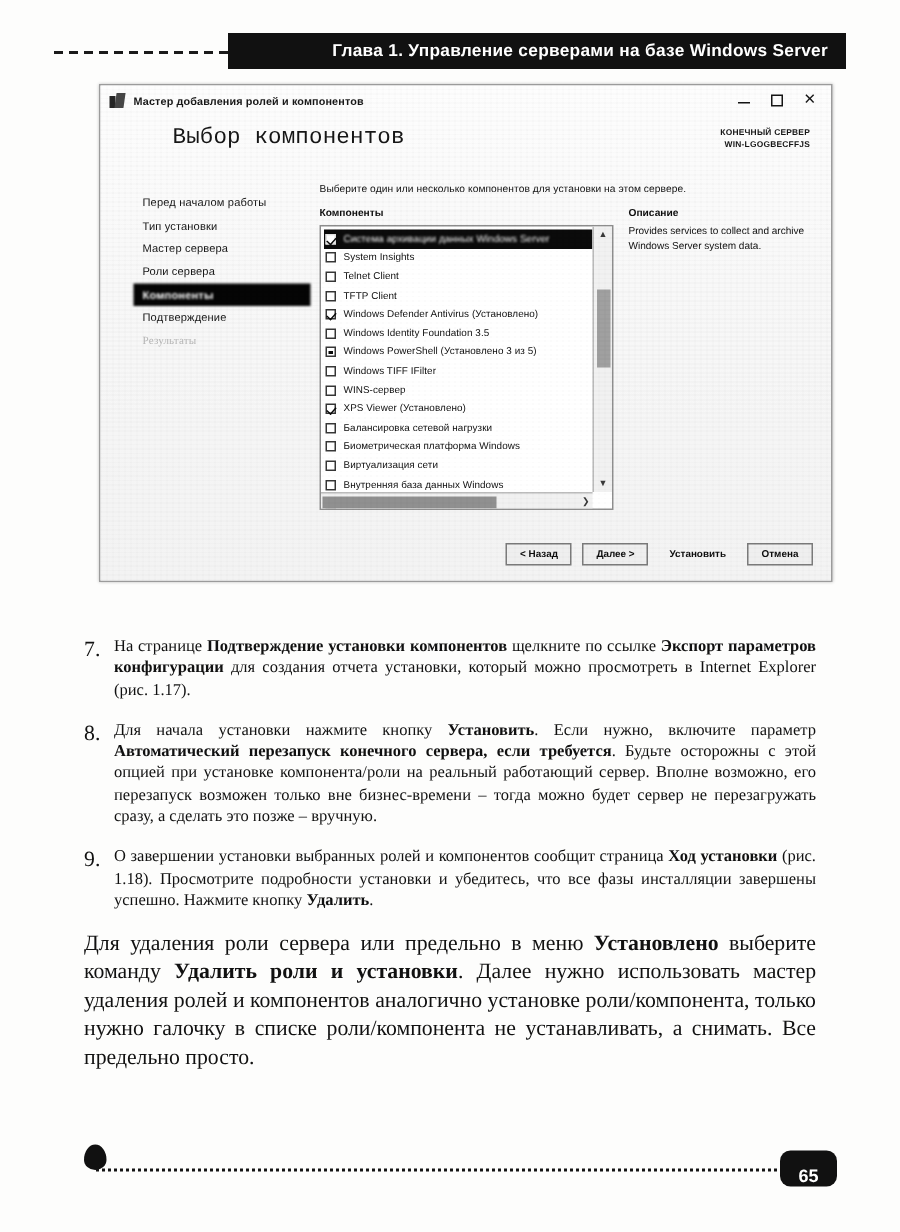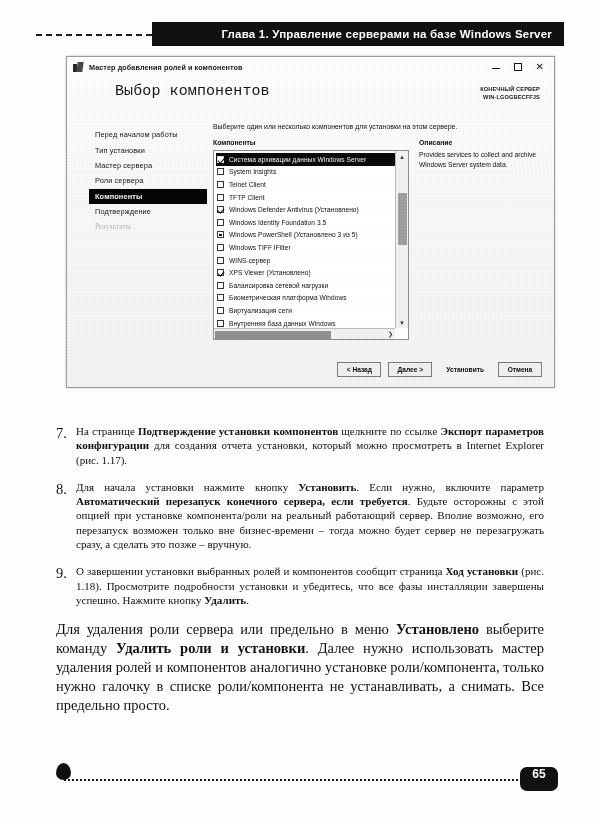--- a/index.html
+++ b/index.html
@@ -128,21 +128,21 @@
   .para{font-size:14.5px;line-height:1.30;text-align:justify;margin-bottom:0;}
   b{font-weight:bold;}
 
   
   .footer{position:absolute;left:0;bottom:30px;width:600px;height:26px;}
   .f-dot{position:absolute;left:56px;top:-2px;width:15px;height:17px;
      background:#111;border-radius:50% 50% 50% 50%/60% 60% 40% 40%;}
   .f-dash{position:absolute;left:64px;top:14px;width:462px;height:0;
      border-top:2.6px dotted #141414;}
   .f-page{position:absolute;right:42px;top:2px;width:38px;height:24px;
-     background:#111;border-radius:7px;display:flex;align-items:flex-start;
+     background:#111;border-radius:7px;display:flex;align-items:flex-end;
      justify-content:center;}
   .f-page span{color:#fff;font-family:"Liberation Sans",sans-serif;
      font-size:12px;font-weight:bold;}
 </style>
 </head>
 <body>
 
 <div class="page">
 
   <div class="runhead">

